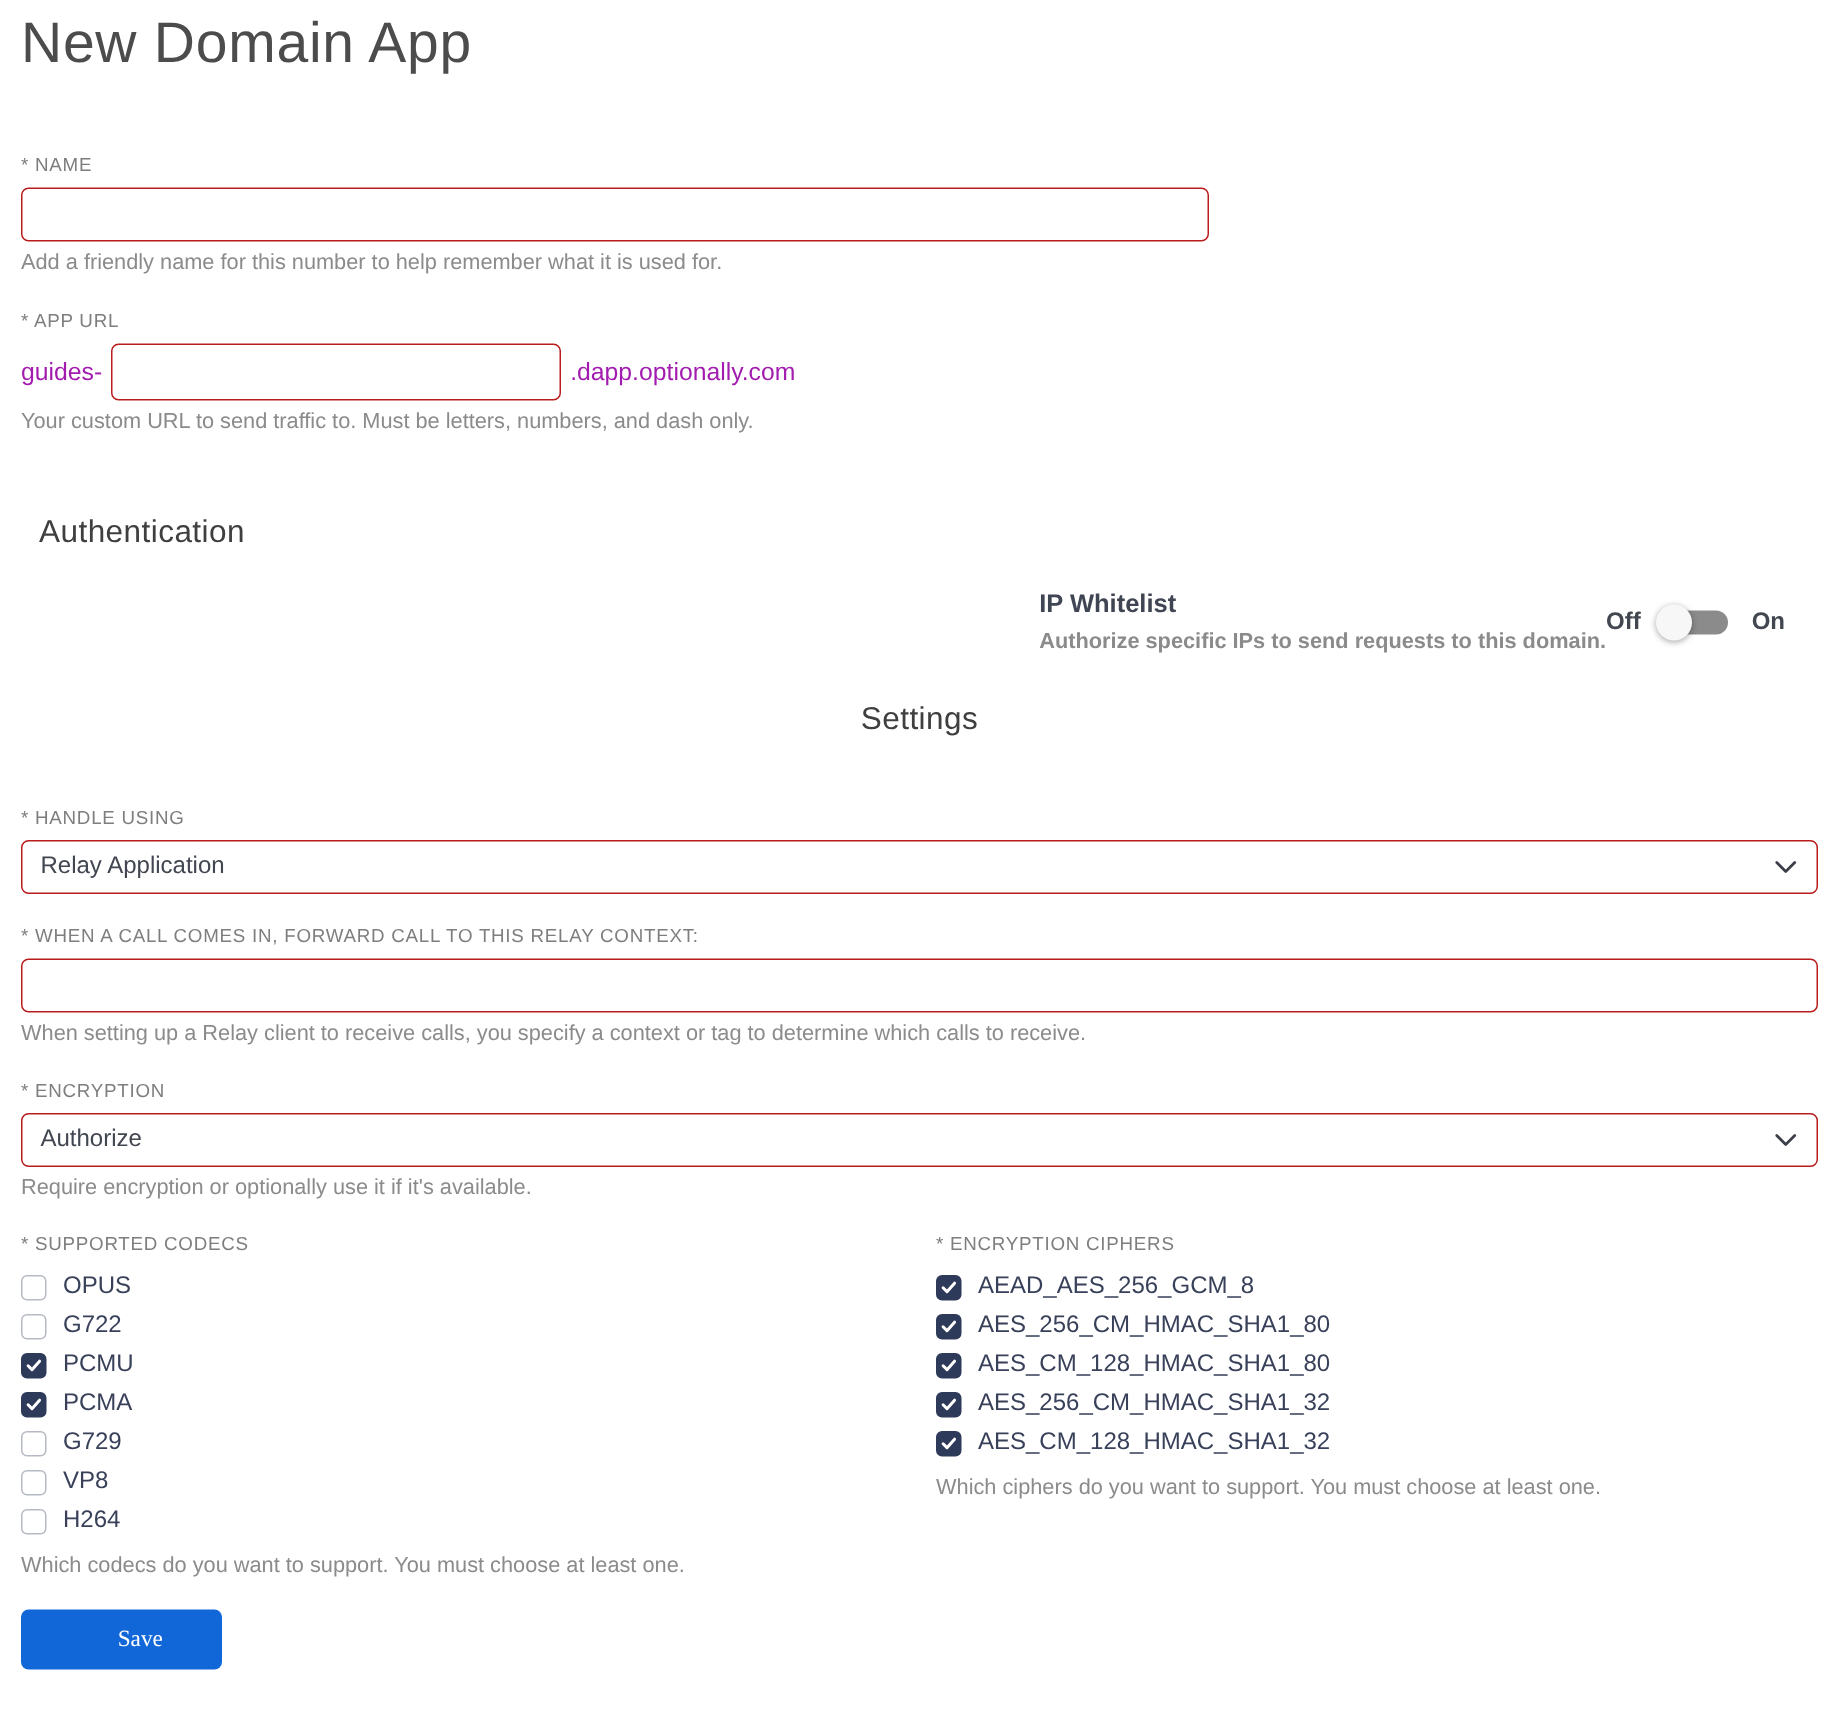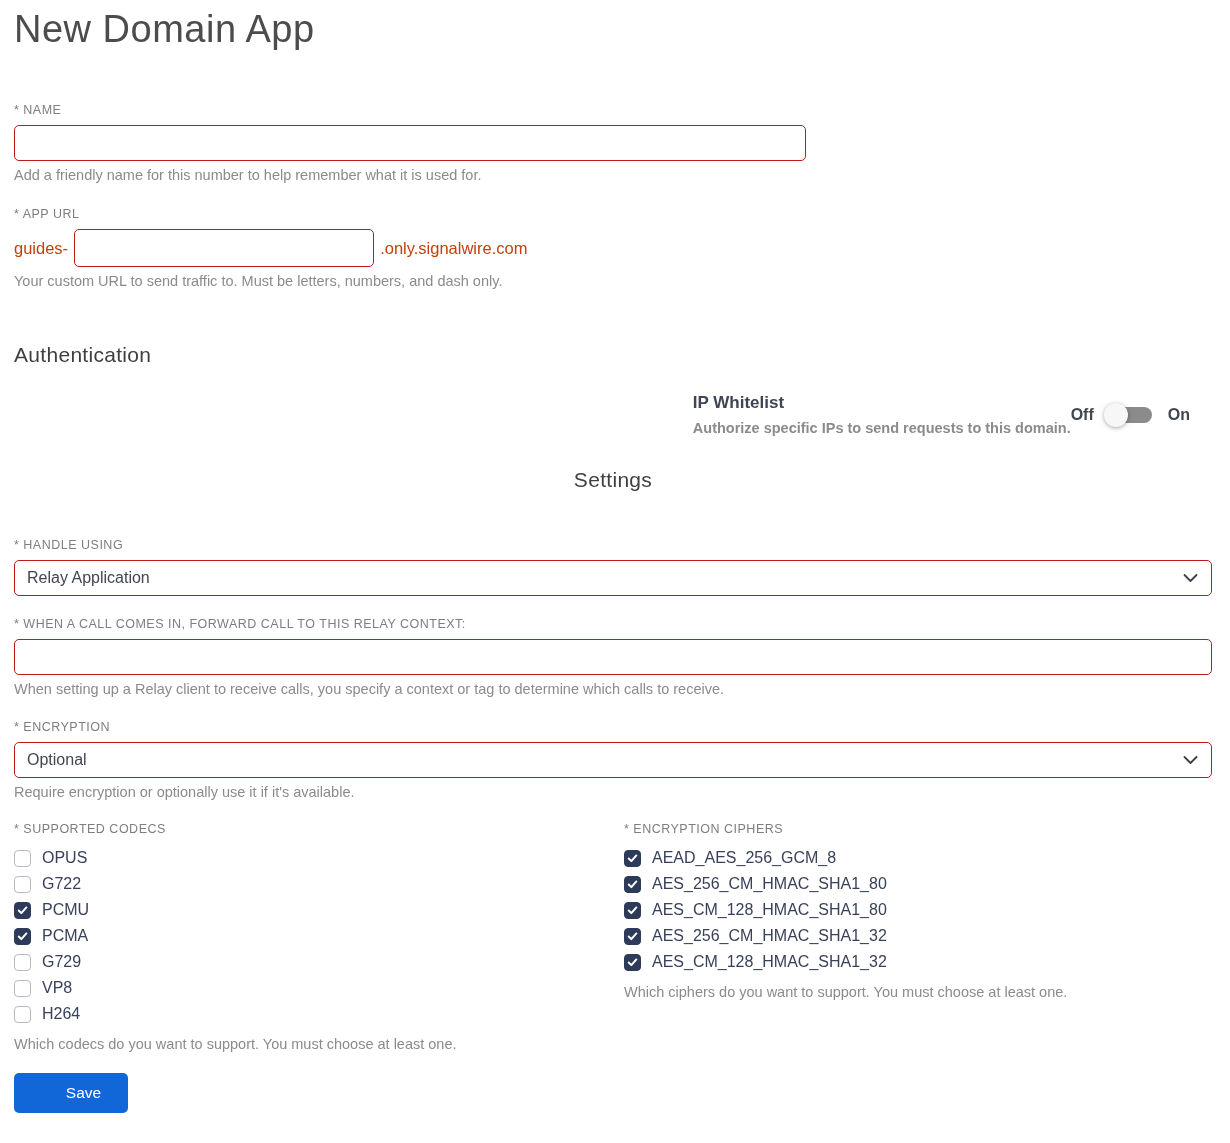--- a/index.html
+++ b/index.html
@@ -42,31 +42,31 @@
     padding: 0 12px;
     outline: none;
     width: 100%;
   }
 
   .name-group { margin-top: 52px; }
   .name-group .text-input { width: 792px; margin-top: 8px; }
 
   .url-group { margin-top: 24px; }
   .url-row { display: flex; align-items: center; margin-top: 8px; }
-  .url-prefix, .url-suffix { font-size: 16.5px; color: #c2410c; }
+  .url-prefix, .url-suffix { font-size: 16.5px; color: #a21caf; }
   .url-row .text-input { width: 300px; height: 38px; margin-left: 6px; }
   .url-suffix { margin-left: 6px; }
 
   .section-heading {
     font-size: 21px;
     font-weight: 400;
     color: #3f3f3f;
     letter-spacing: 0.3px;
   }
-  .auth-heading { margin-top: 54px; }
+  .auth-heading { margin-top: 54px; margin-left: 12px; }
 
   .whitelist-row {
     margin-top: 26px;
     display: flex;
     align-items: center;
     justify-content: flex-end;
     font-weight: bold;
   }
   .whitelist-title { font-size: 17px; color: #3f4553; }
   .whitelist-helper { margin-top: 7px; }
@@ -125,26 +125,26 @@
   .checkbox.checked { background: #2e3a59; border-color: #2e3a59; }
   .checkbox-label {
     margin-left: 11px;
     font-size: 16px;
     color: #39415a;
   }
   .col-helper { margin-top: 9px; }
 
   .save-button {
     margin: 21px 0 0 0;
-    width: 114px; height: 40px;
+    width: 134px; height: 40px;
     background: #1267d8;
     color: #ffffff;
     border: none;
     border-radius: 5px;
-    font-family: Liberation Sans, sans-serif;
+    font-family: Liberation Serif, serif;
     font-size: 15.5px;
     cursor: pointer;
     padding-left: 25px;
   }
 </style>
 </head>
 <body>
 
 <div class="container">
 
@@ -156,21 +156,21 @@
     <input class="text-input" type="text" value="" style="">
     <div class="helper-text">Add a friendly name for this number to help remember what it is used for.</div>
   </div>
 
   
   <div class="url-group">
     <div class="field-label">* APP URL</div>
     <div class="url-row">
       <span class="url-prefix">guides-</span>
       <input class="text-input" type="text" value="" style="">
-      <span class="url-suffix">.only.signalwire.com</span>
+      <span class="url-suffix">.dapp.optionally.com</span>
     </div>
     <div class="helper-text">Your custom URL to send traffic to. Must be letters, numbers, and dash only.</div>
   </div>
 
   
   <h2 class="section-heading auth-heading">Authentication</h2>
 
   <div class="whitelist-row">
     <div>
       <div class="whitelist-title">IP Whitelist</div>
@@ -203,21 +203,21 @@
 
   <div class="context-group">
     <div class="field-label">* WHEN A CALL COMES IN, FORWARD CALL TO THIS RELAY CONTEXT:</div>
     <input class="text-input" type="text" value="" style="">
     <div class="helper-text">When setting up a Relay client to receive calls, you specify a context or tag to determine which calls to receive.</div>
   </div>
 
   <div class="encryption-group">
     <div class="field-label">* ENCRYPTION</div>
     <div class="select-wrap">
-      <div class="select-box">Optional</div>
+      <div class="select-box">Authorize</div>
       <span class="select-chevron">
         <svg width="15" height="9" viewBox="0 0 15 9">
             <polyline points="1.5,1.5 7.5,7.5 13.5,1.5" fill="none" stroke="#3a3f48" stroke-width="1.8" stroke-linecap="round" stroke-linejoin="round"></polyline>
           </svg>
       </span>
     </div>
     <div class="helper-text">Require encryption or optionally use it if it's available.</div>
   </div>
 
   <div class="columns">

